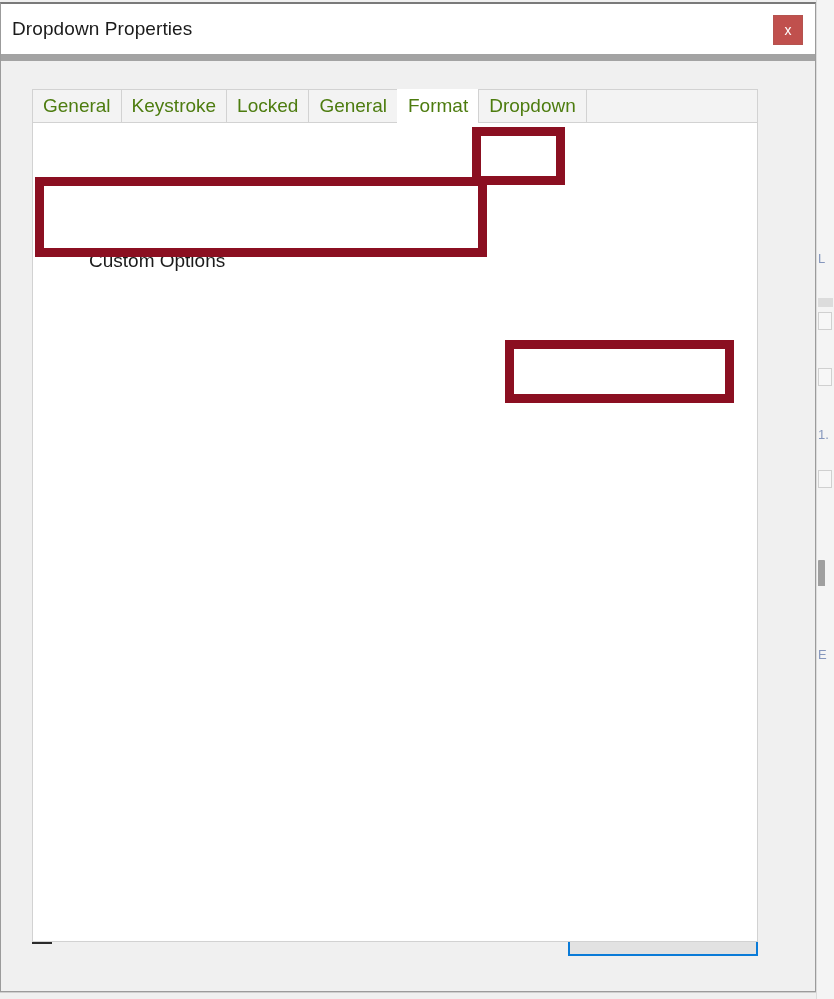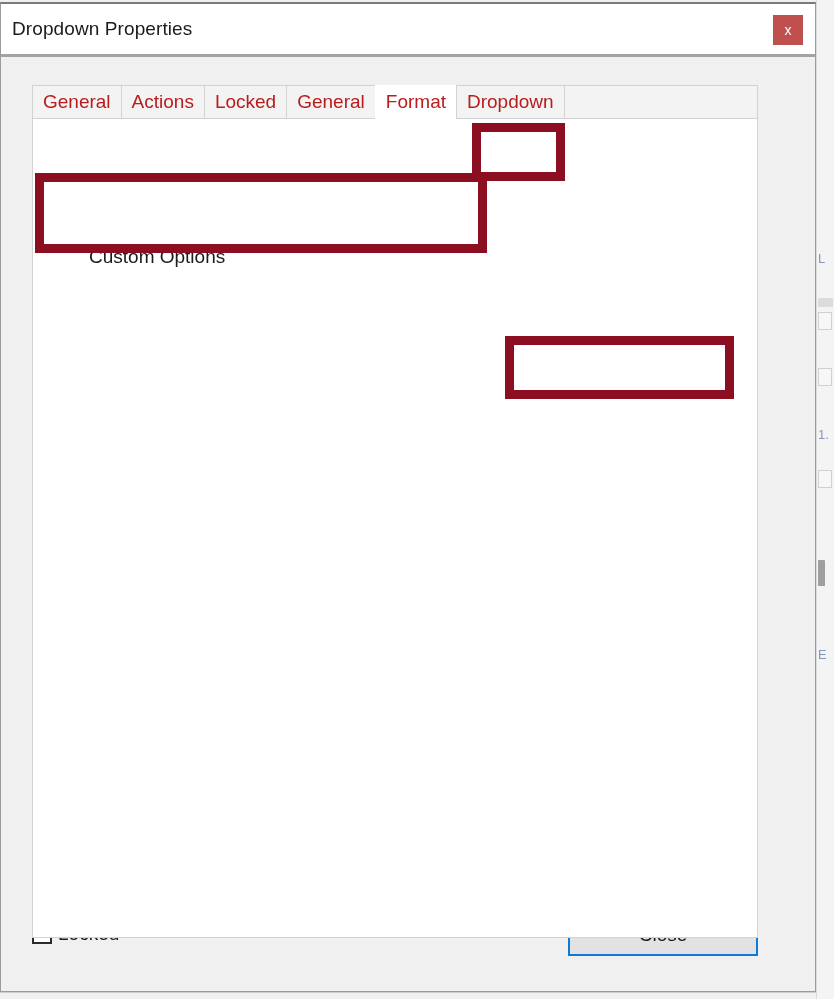--- a/index.html
+++ b/index.html
@@ -91,21 +91,21 @@
     display: flex;
     flex-direction: column;
   }
 
   
   #titlebar {
     height: 50px;
     background: #ffffff;
     position: relative;
     flex: 0 0 auto;
-    border-bottom: 3px solid #a3a3a3;
+    border-bottom: 7px solid #a3a3a3;
   }
   #title-text {
     position: absolute;
     left: 11px;
     top: 14px;
     font-size: 19px;
     color: #1b1b1b;
     letter-spacing: .1px;
     white-space: nowrap;
   }
@@ -147,21 +147,21 @@
   .tab {
     height: 34px;
     background: #f3f3f3;
     border: 1px solid #d2d2d2;
     border-right: none;
     box-sizing: border-box;
     display: flex;
     align-items: center;
     padding: 0 10px;
     font-size: 19px;
-    color: #b91c1c;
+    color: #4d7c0f;
     cursor: pointer;
     white-space: nowrap;
   }
   .tab.selected {
     background: #ffffff;
     border-color: #ffffff;
     position: relative;
     z-index: 3;
   }
   .tab.filler {
@@ -398,21 +398,21 @@
 
   <div id="titlebar">
     <div id="title-text">Dropdown Properties</div>
     <div id="close-button">x</div>
   </div>
 
   <div id="client">
 
     <div id="tabstrip">
       <div class="tab">General</div>
-      <div class="tab">Actions</div>
+      <div class="tab">Keystroke</div>
       <div class="tab">Locked</div>
       <div class="tab">General</div>
       <div class="tab selected">Format</div>
       <div class="tab">Dropdown</div>
       <div class="tab filler"></div>
     </div>
 
     <div id="tabpage"></div>
 
     <div id="format-row">

